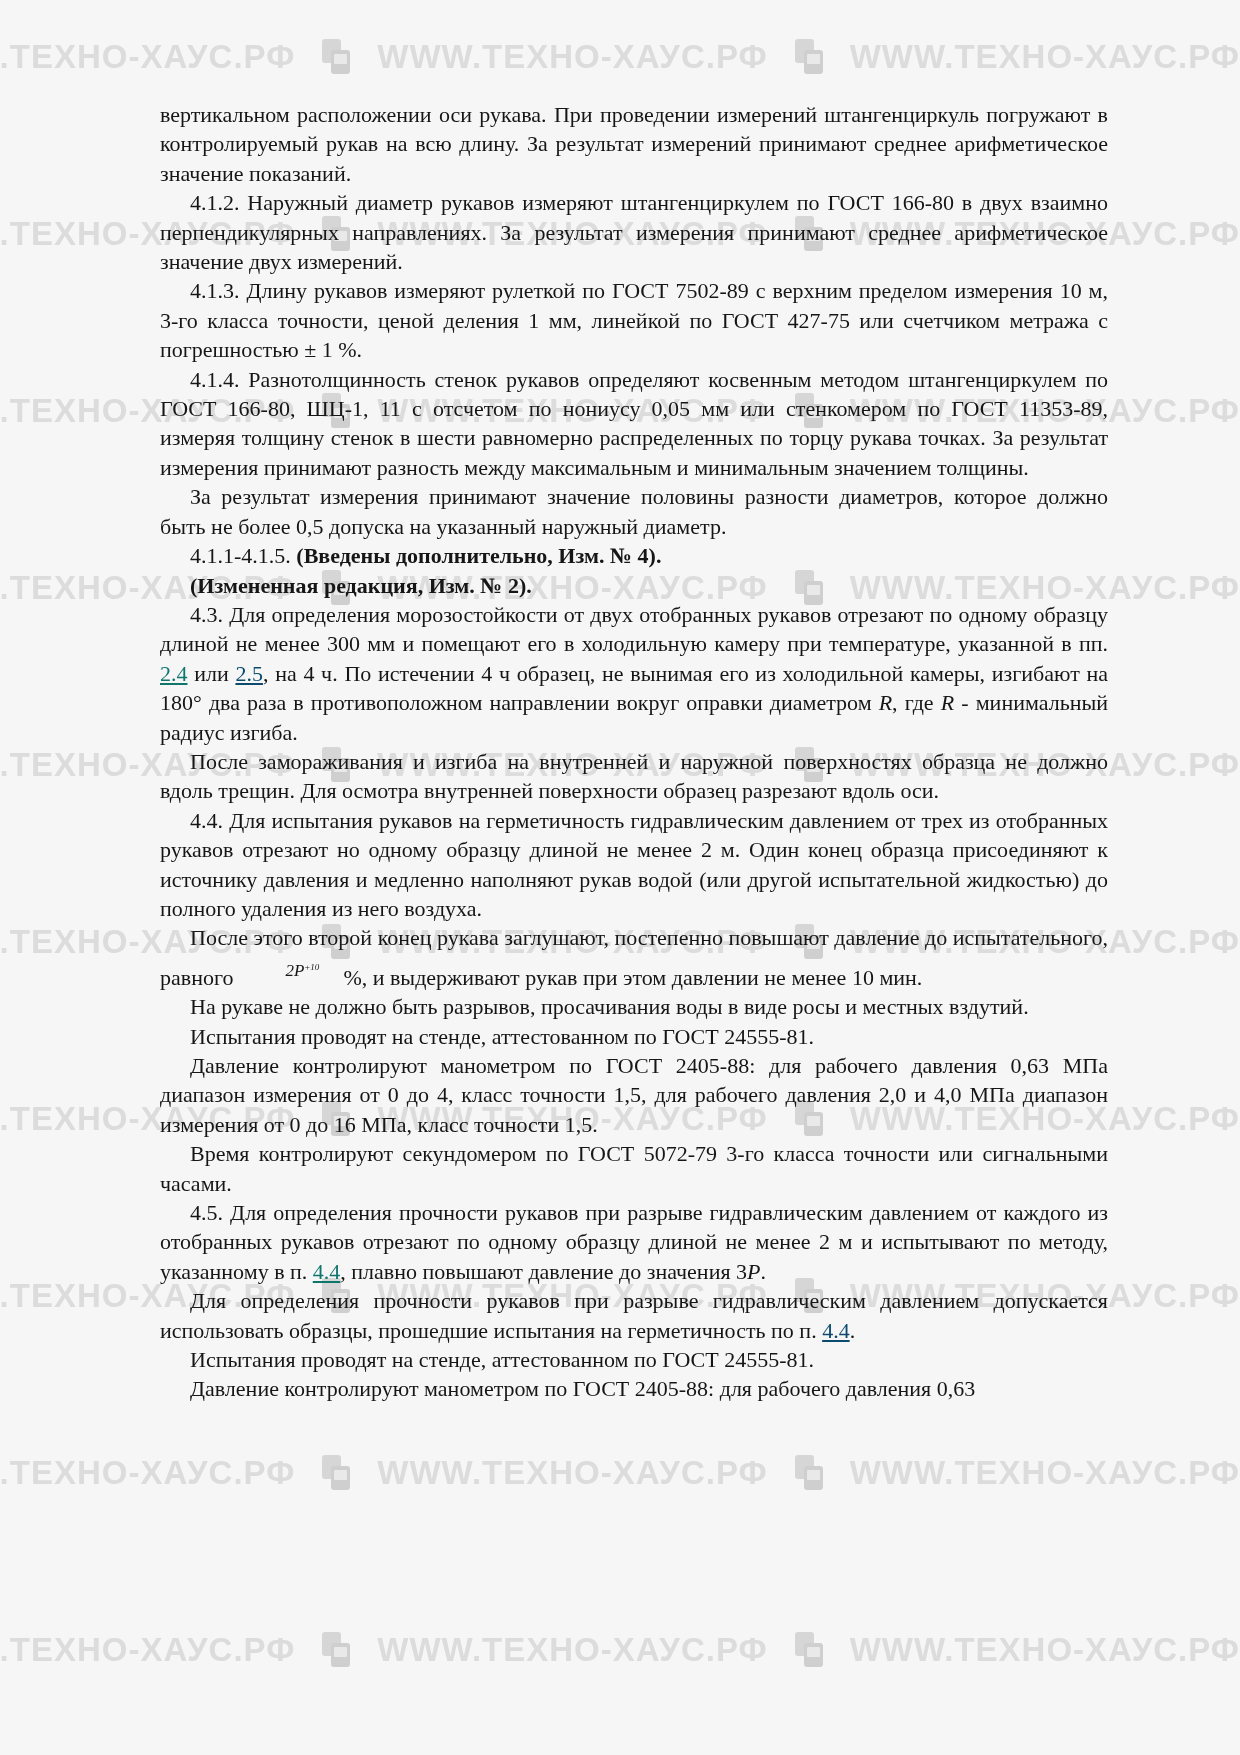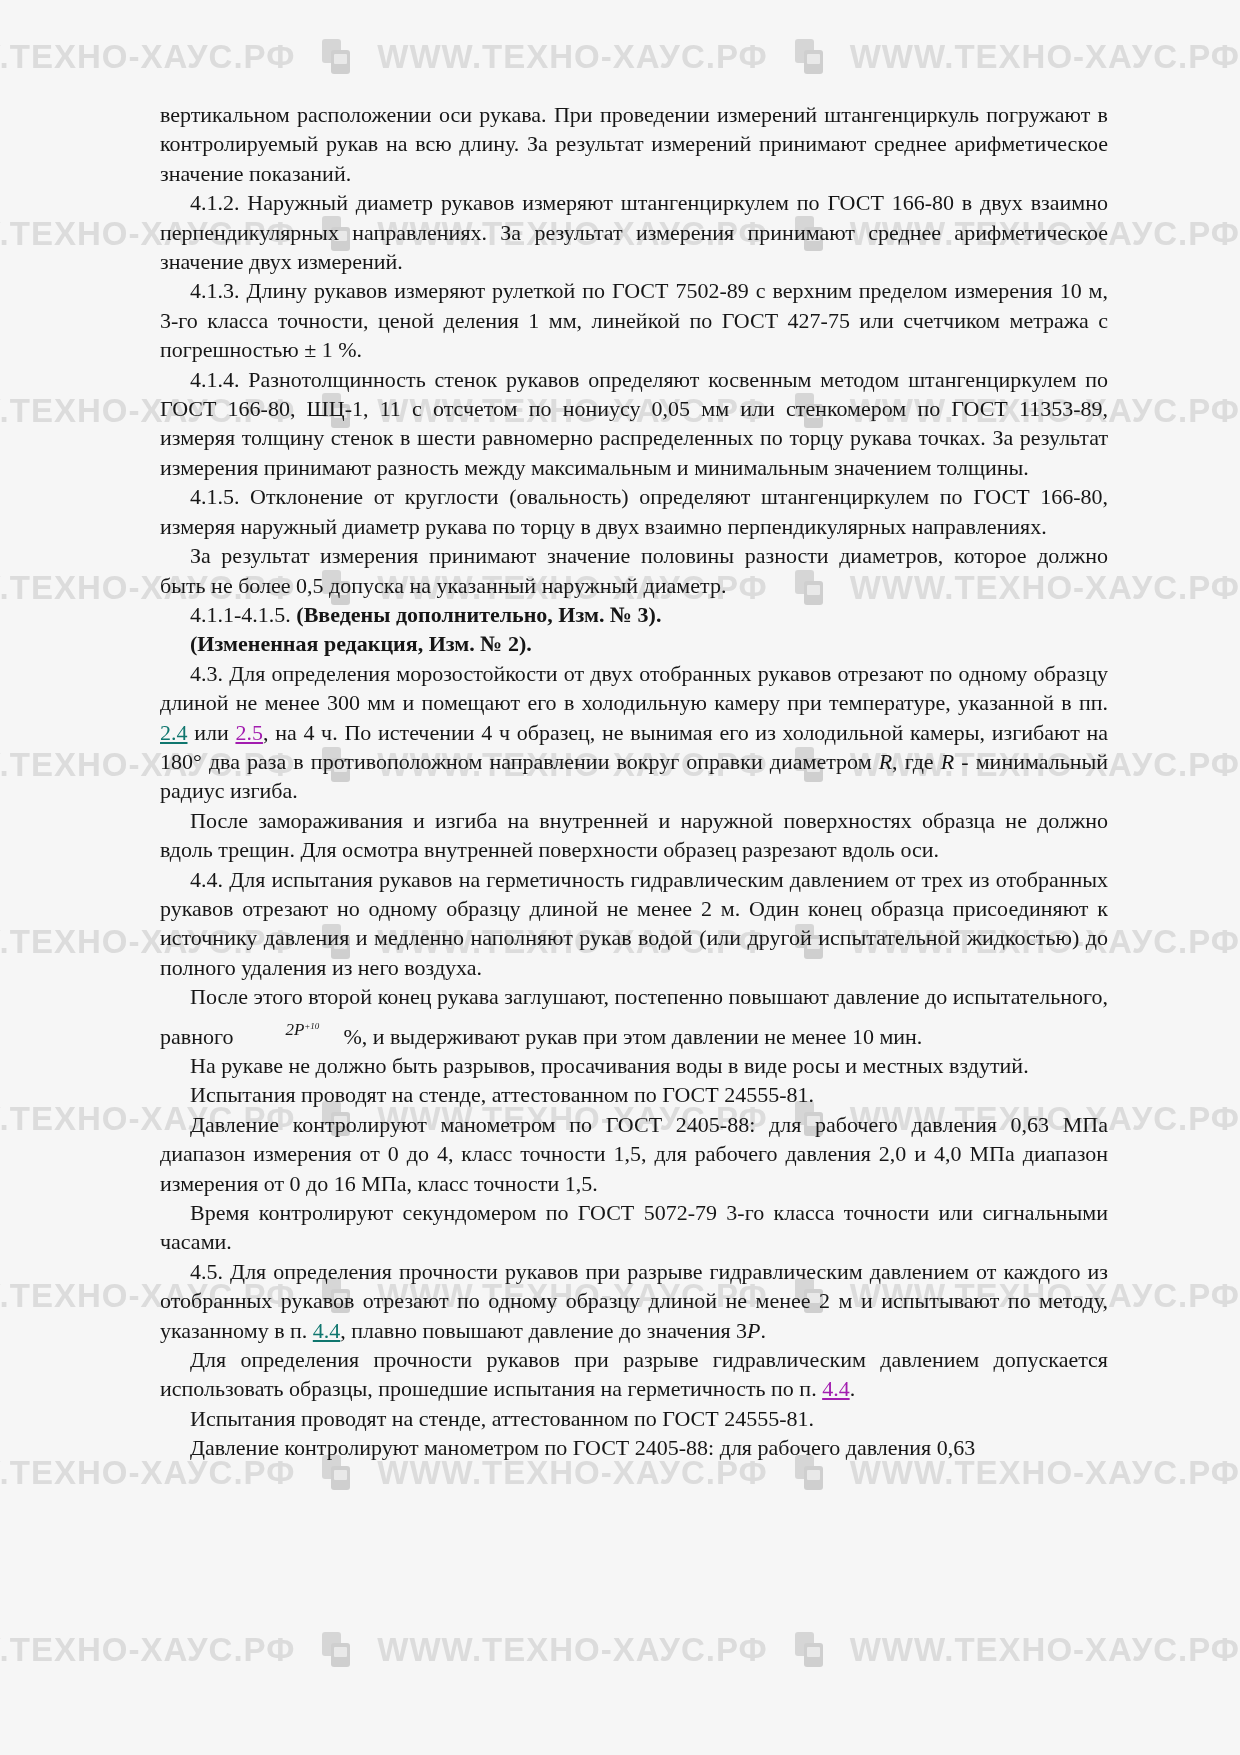--- a/index.html
+++ b/index.html
@@ -29,21 +29,21 @@
     font-size:22px;line-height:29.4px;
     text-align:justify;
     color:#161616;
   }
   .content p{margin:0;font-family:Liberation Serif, serif;}
   .content p.ind{text-indent:30px;}
   .n{}
   .b{font-weight:bold;}
   .i{font-style:italic;}
   .lb{color:#0f766e;text-decoration:underline;cursor:pointer;}
-  .ld{color:#a21caf;text-decoration:underline;cursor:pointer;}
+  .ld{color:#0c4a6e;text-decoration:underline;cursor:pointer;}
   .f{
     font-style:italic;font-size:17px;
     vertical-align:9px;margin-left:52px;letter-spacing:0;
   }
   .fs{
     font-style:italic;font-size:9px;
     vertical-align:15px;margin-right:24px;letter-spacing:0;
   }
 </style>
 </head>
@@ -240,23 +240,22 @@
   </svg>
 </span>
         <span class="wm-text">WWW.ТЕХНО-ХАУС.РФ</span>
       </div>
     </div>
   <div class="content">
       <p><span class="n">вертикальном расположении оси рукава. При проведении измерений штангенциркуль погружают в контролируемый рукав на всю длину. За результат измерений принимают среднее арифметическое значение показаний.</span></p>
       <p class="ind"><span class="n">4.1.2. Наружный диаметр рукавов измеряют штангенциркулем по ГОСТ 166-80 в двух взаимно перпендикулярных направлениях. За результат измерения принимают среднее арифметическое значение двух измерений.</span></p>
       <p class="ind"><span class="n">4.1.3. Длину рукавов измеряют рулеткой по ГОСТ 7502-89 с верхним пределом измерения 10 м, 3-го класса точности, ценой деления 1 мм, линейкой по ГОСТ 427-75 или счетчиком метража с погрешностью ± 1 %.</span></p>
       <p class="ind"><span class="n">4.1.4. Разнотолщинность стенок рукавов определяют косвенным методом штангенциркулем по ГОСТ 166-80, ШЦ-1, 11 с отсчетом по нониусу 0,05 мм или стенкомером по ГОСТ 11353-89, измеряя толщину стенок в шести равномерно распределенных по торцу рукава точках. За результат измерения принимают разность между максимальным и минимальным значением толщины.</span></p>
-      <p class="ind"><span class="n">4.1.5. Отклонение от круглости (овальность) определяют штангенциркулем по ГОСТ 166-80, измеряя наружный диаметр рукава по торцу в двух взаимно перпендикулярных направлениях.</span></p>
       <p class="ind"><span class="n">За результат измерения принимают значение половины разности диаметров, которое должно быть не более 0,5 допуска на указанный наружный диаметр.</span></p>
-      <p class="ind"><span class="n">4.1.1-4.1.5. </span><span class="b">(Введены дополнительно, Изм. № 3).</span></p>
+      <p class="ind"><span class="n">4.1.1-4.1.5. </span><span class="b">(Введены дополнительно, Изм. № 4).</span></p>
       <p class="ind"><span class="b">(Измененная редакция, Изм. № 2).</span></p>
       <p class="ind"><span class="n">4.3. Для определения морозостойкости от двух отобранных рукавов отрезают по одному образцу длиной не менее 300 мм и помещают его в холодильную камеру при температуре, указанной в пп. </span><span class="lb">2.4</span><span class="n"> или </span><span class="ld">2.5</span><span class="n">, на 4 ч. По истечении 4 ч образец, не вынимая его из холодильной камеры, изгибают на 180° два раза в противоположном направлении вокруг оправки диаметром </span><span class="i">R</span><span class="n">, где </span><span class="i">R</span><span class="n"> - минимальный радиус изгиба.</span></p>
       <p class="ind"><span class="n">После замораживания и изгиба на внутренней и наружной поверхностях образца не должно вдоль трещин. Для осмотра внутренней поверхности образец разрезают вдоль оси.</span></p>
       <p class="ind"><span class="n">4.4. Для испытания рукавов на герметичность гидравлическим давлением от трех из отобранных рукавов отрезают но одному образцу длиной не менее 2 м. Один конец образца присоединяют к источнику давления и медленно наполняют рукав водой (или другой испытательной жидкостью) до полного удаления из него воздуха.</span></p>
       <p class="ind"><span class="n">После этого второй конец рукава заглушают, постепенно повышают давление до испытательного, равного</span><span class="f">2P</span><span class="fs">+10</span><span class="n">%, и выдерживают рукав при этом давлении не менее 10 мин.</span></p>
       <p class="ind"><span class="n">На рукаве не должно быть разрывов, просачивания воды в виде росы и местных вздутий.</span></p>
       <p class="ind"><span class="n">Испытания проводят на стенде, аттестованном по ГОСТ 24555-81.</span></p>
       <p class="ind"><span class="n">Давление контролируют манометром по ГОСТ 2405-88: для рабочего давления 0,63 МПа диапазон измерения от 0 до 4, класс точности 1,5, для рабочего давления 2,0 и 4,0 МПа диапазон измерения от 0 до 16 МПа, класс точности 1,5.</span></p>
       <p class="ind"><span class="n">Время контролируют секундомером по ГОСТ 5072-79 3-го класса точности или сигнальными часами.</span></p>
       <p class="ind"><span class="n">4.5. Для определения прочности рукавов при разрыве гидравлическим давлением от каждого из отобранных рукавов отрезают по одному образцу длиной не менее 2 м и испытывают по методу, указанному в п. </span><span class="lb">4.4</span><span class="n">, плавно повышают давление до значения 3</span><span class="i">Р</span><span class="n">.</span></p>

